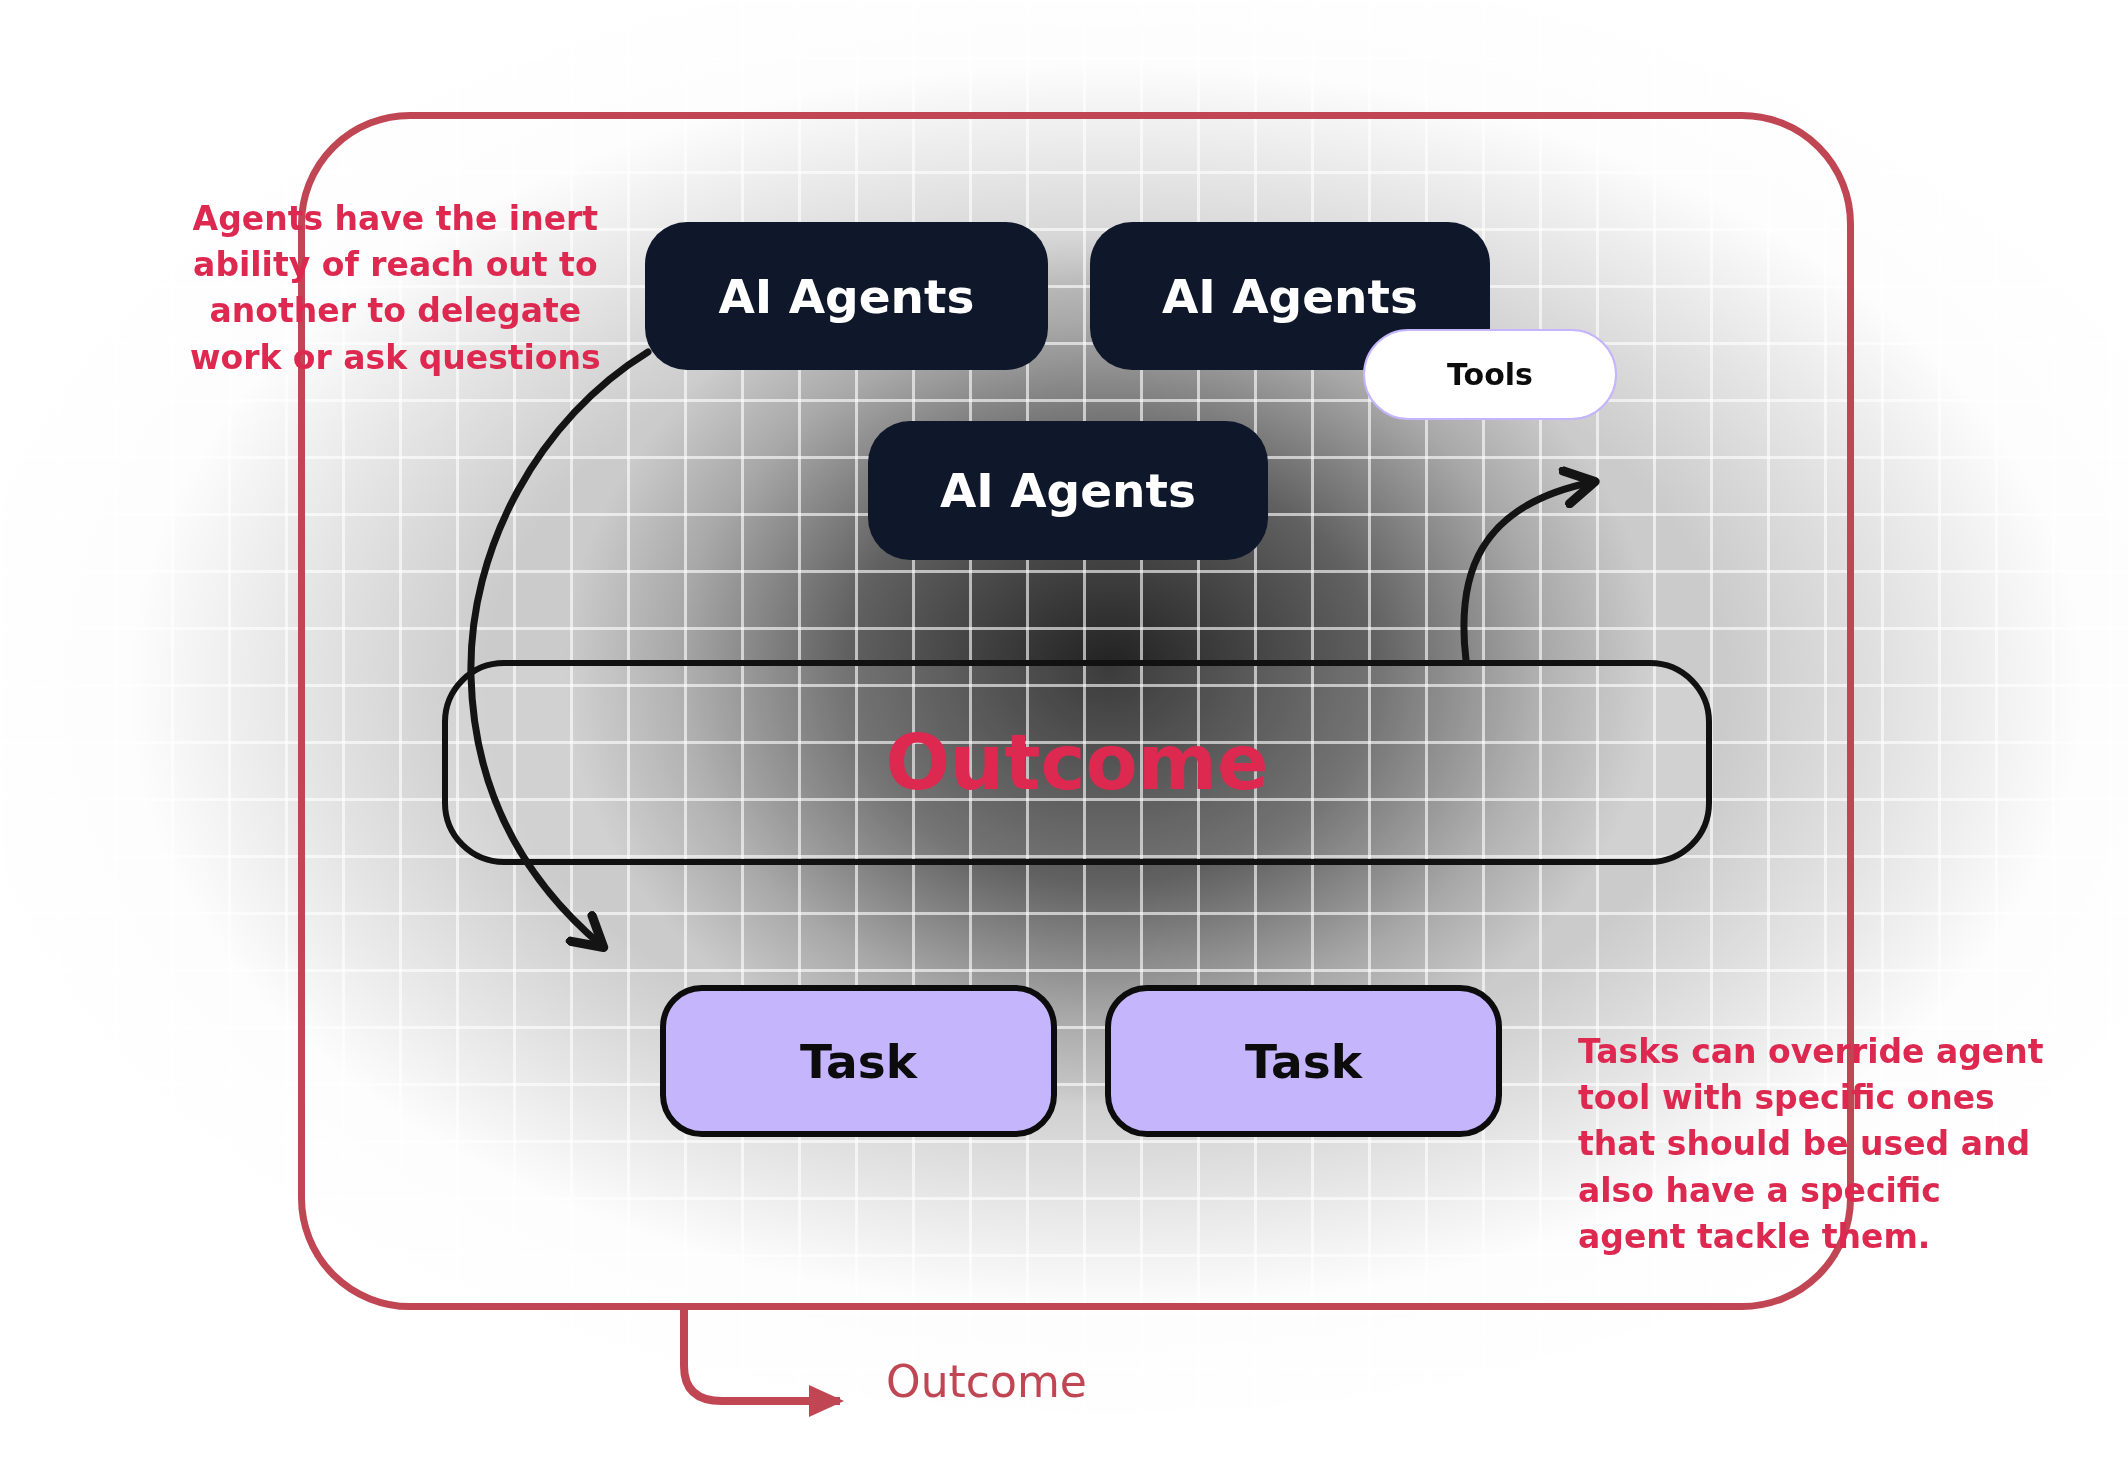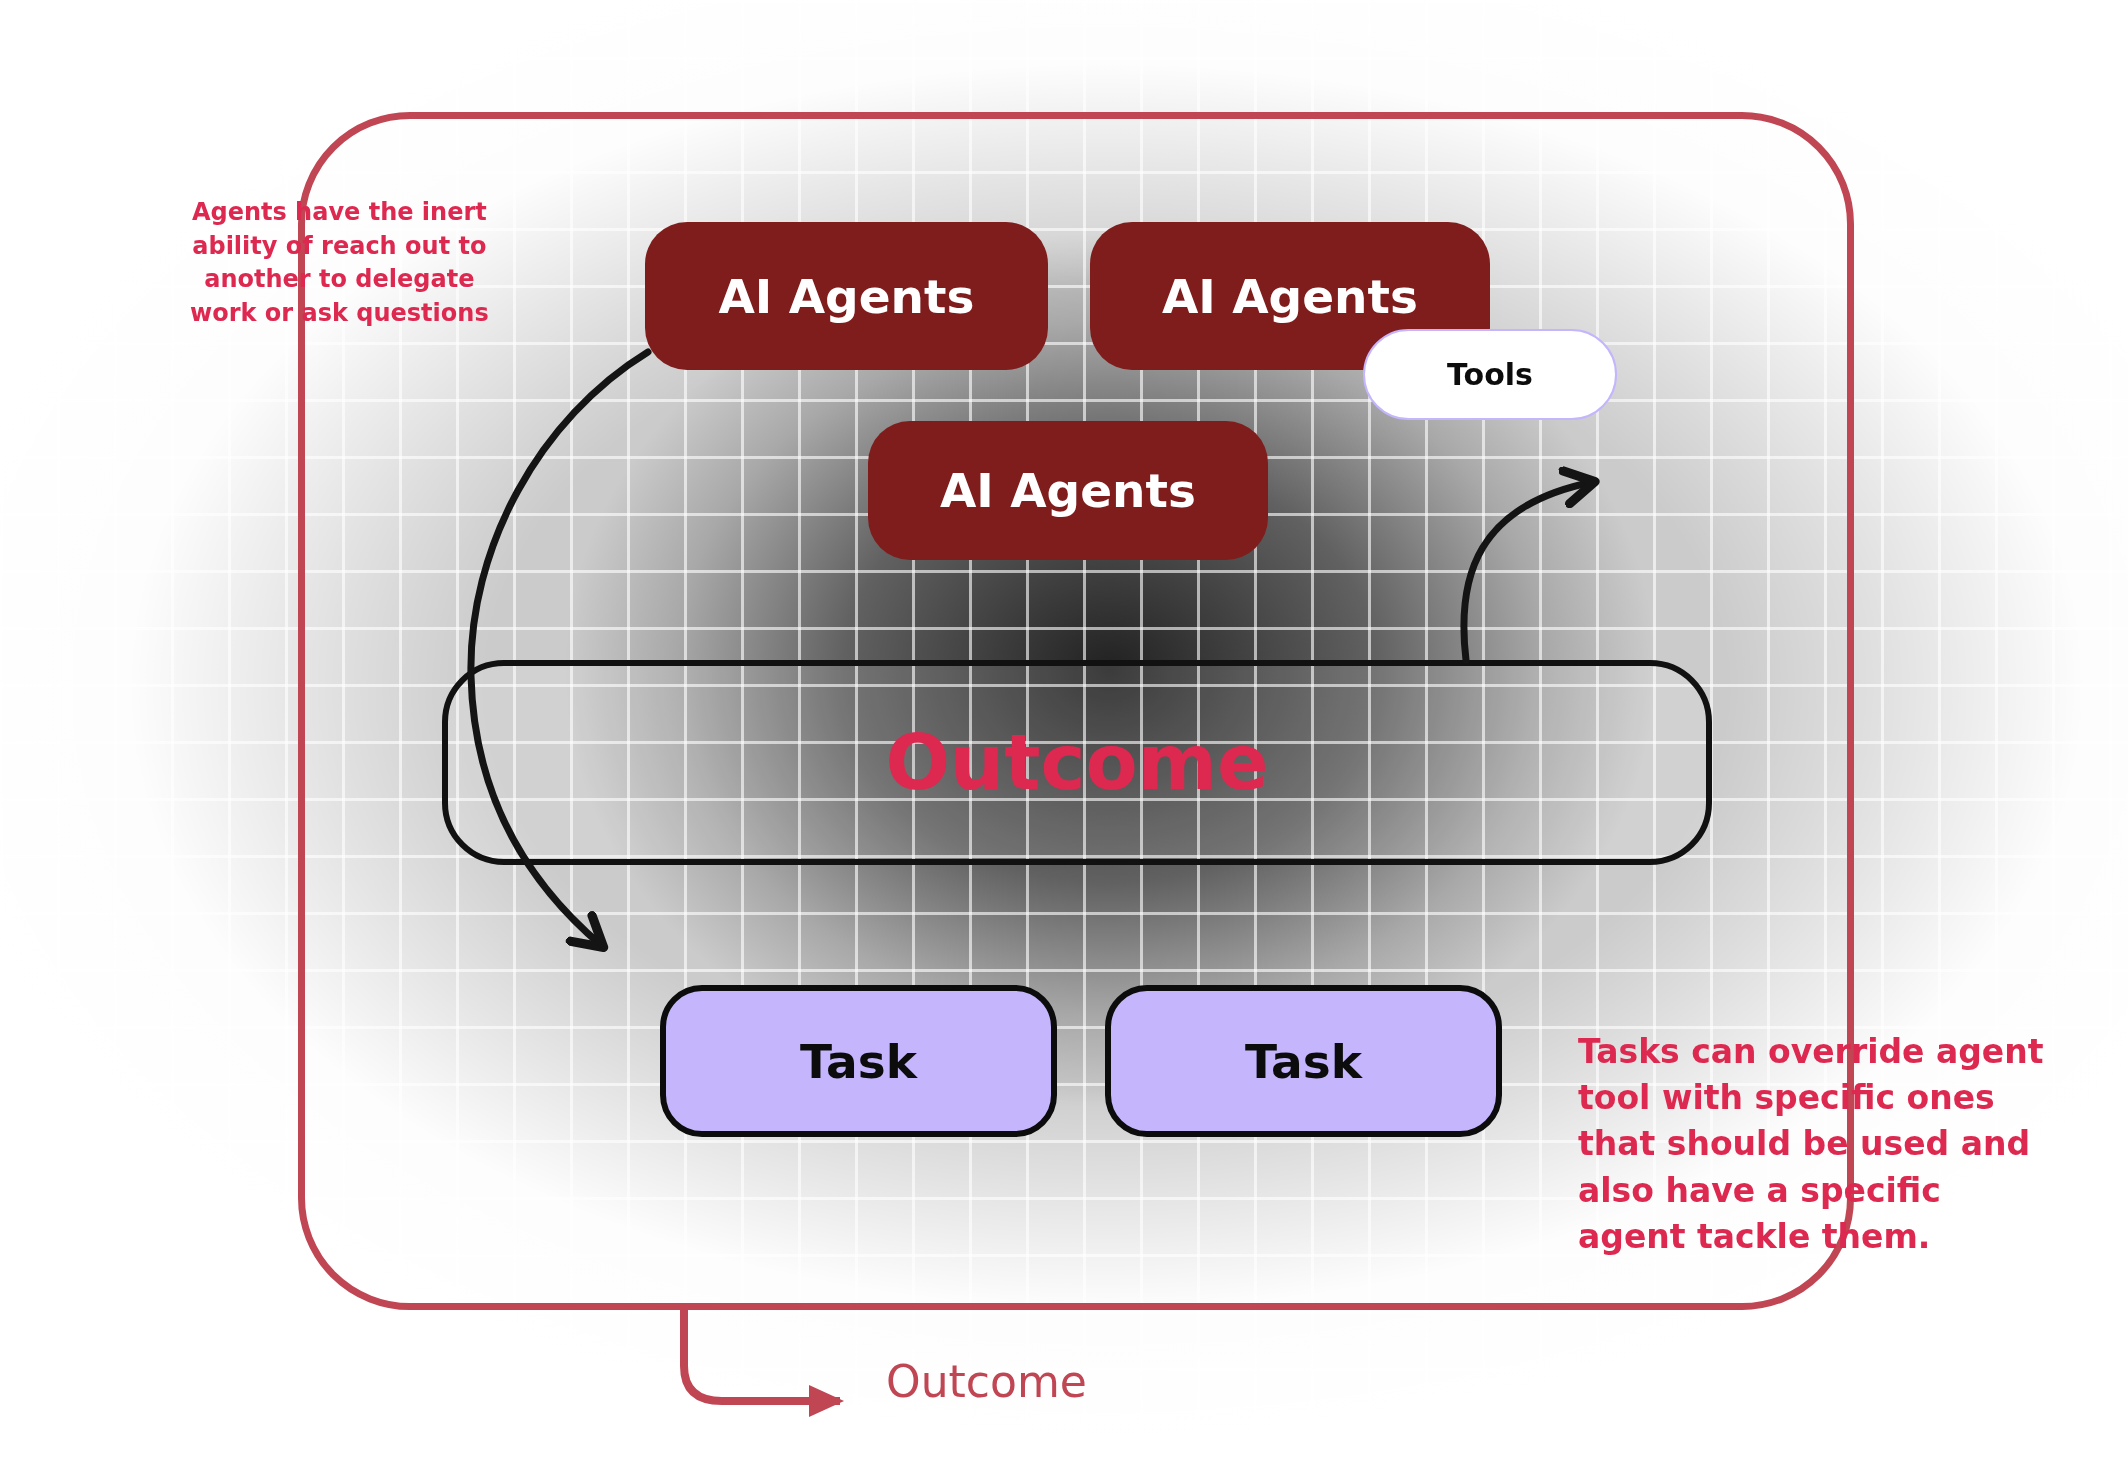--- a/index.html
+++ b/index.html
@@ -63,32 +63,32 @@
     color: var(--border);
   }
 
   .annotation {
     position: absolute;
     color: var(--accent);
     font-weight: bold;
     white-space: pre-line;
     line-height: 1.4;
   }
-  .left-note   { left: 190px;  top: 196px; font-size: 24px; text-align: center; }
+  .left-note   { left: 190px;  top: 196px; font-size: 33px; text-align: center; }
   .right-top-note    { left: 1648px; top: 390px; font-size: 33px; text-align: left; }
   .right-bottom-note { left: 1578px; top: 1029px; font-size: 33px; text-align: left; }
 
   .box {
     position: absolute;
     display: flex;
     align-items: center;
     justify-content: center;
   }
   .black-box {
-    background: #7f1d1d;
+    background: #0f172a;
     color: #ffffff;
     border-radius: 42px;
     font-size: 47px;
     font-weight: bold;
   }
   .white-box {
     background: #c4b5fd;
     border: 6px solid #0c0c0c;
     border-radius: 42px;
     color: #0c0c0c;

